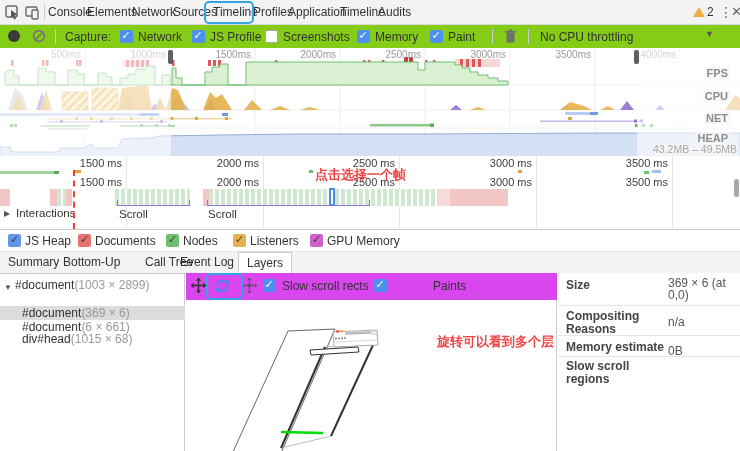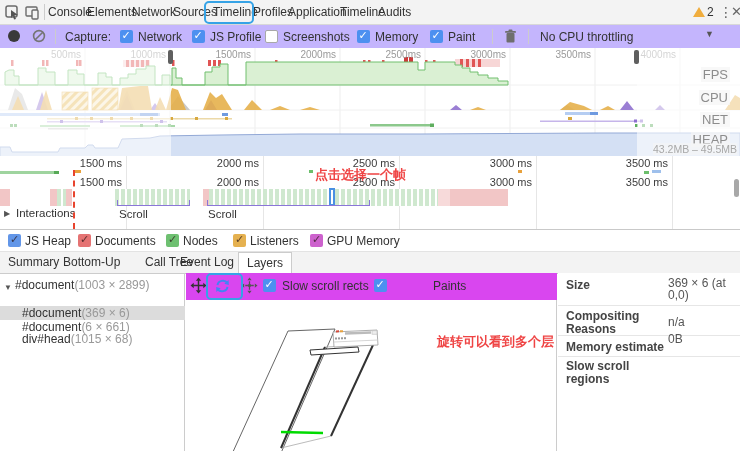--- a/index.html
+++ b/index.html
@@ -3,33 +3,33 @@
 <meta charset="utf-8">
 <style>
   html,body{margin:0;padding:0;}
   .screen{position:relative;width:740px;height:451px;background:#fff;overflow:hidden;
           font-family:"Liberation Sans","DejaVu Sans",sans-serif;font-size:12px;color:#333;}
   .abs{position:absolute;}
   
   .tabbar{position:absolute;left:0;top:0;width:740px;height:24px;background:#f3f3f3;border-bottom:1px solid #d8d8d8;}
   .tab{position:absolute;top:0;line-height:24px;font-size:12px;color:#333;white-space:nowrap;}
   .vsep{position:absolute;width:1px;background:#ccc;}
-  .capturebar{position:absolute;left:0;top:25px;width:740px;height:23px;background:#c4b5fd;border-bottom:2px solid #0f172a;}
+  .capturebar{position:absolute;left:0;top:25px;width:740px;height:23px;background:#84cc16;border-bottom:2px solid #0f172a;}
   .cblabel{position:absolute;top:4px;line-height:16px;color:#333;white-space:nowrap;}
   .cb{position:absolute;width:13px;height:13px;border-radius:2px;box-sizing:border-box;}
   .cb.on{background:#4d90f0;}
   .cb.on::after{content:"\2713";position:absolute;left:1.5px;top:-1px;color:#fff;font-size:11px;font-weight:bold;}
   .cb.off{background:#fff;border:1px solid #a8a8a8;}
   .cb.legend::after{content:"\2713";position:absolute;left:2px;top:-1px;color:rgba(40,20,20,.75);font-size:11px;font-weight:bold;}
   
   .overview{position:absolute;left:0;top:48px;width:740px;height:110px;border-bottom:1px solid #c9c9c9;background:#fff;}
   .olab{position:absolute;width:64px;text-align:right;font-size:10px;color:#9a9a9a;top:1px;}
   .dim{position:absolute;top:0;height:110px;background:rgba(255,255,255,0.58);pointer-events:none;}
   .handle{position:absolute;top:2px;width:5px;height:14px;background:#5f5f5f;border-radius:2px;}
-  .lanelab{position:absolute;right:10px;font-size:13px;font-weight:normal;color:#8d8d8d;background:rgba(245,245,245,.7);padding:0 2px;}
+  .lanelab{position:absolute;right:10px;font-size:11px;font-weight:bold;color:#8d8d8d;background:rgba(245,245,245,.7);padding:0 2px;}
   .heaprange{position:absolute;right:3px;font-size:10.5px;color:#a8a8a8;background:rgba(245,245,245,.6);}
   
   .framesarea{position:absolute;left:0;top:156px;width:740px;height:73px;background:#fff;border-bottom:1px solid #c2c2c2;}
   .gline{position:absolute;top:0;width:1px;height:73px;background:#e6e6e6;}
   .rlab{position:absolute;width:64px;text-align:right;font-size:11px;color:#3c3c3c;}
   .fbar{position:absolute;top:33px;height:17px;}
   .fgreen{background:repeating-linear-gradient(90deg,#cfe8cf 0 4px,#ffffff 4px 6px);}
   .fpink{background:#f2c6c6;}
   .fpinkl{background:#f7dada;}
   .selframe{position:absolute;left:329px;top:32px;width:6px;height:18px;background:#fff;border:2px solid #4a90e2;box-sizing:border-box;}
@@ -413,19 +413,19 @@
   </div>
 
   <div class="details">
     <span class="dlabel" style="left:8px;top:6px;">Size</span>
     <span class="dvalue" style="left:110px;top:4px;width:66px;">369 × 6 (at 0,0)</span>
     <div class="dsep" style="top:32px;"></div>
     <span class="dlabel" style="left:8px;top:37px;width:95px;">Compositing Reasons</span>
     <span class="dvalue" style="left:110px;top:43px;">n/a</span>
     <div class="dsep" style="top:62px;"></div>
     <span class="dlabel" style="left:8px;top:68px;">Memory estimate</span>
-    <span class="dvalue" style="left:110px;top:60px;">0B</span>
+    <span class="dvalue" style="left:110px;top:72px;">0B</span>
     <div class="dsep" style="top:83px;"></div>
     <span class="dlabel" style="left:8px;top:87px;width:80px;">Slow scroll regions</span>
     <span class="dvalue" style="left:110px;top:87px;"></span>
   </div>
 
 </div>
 
 </body></html>

